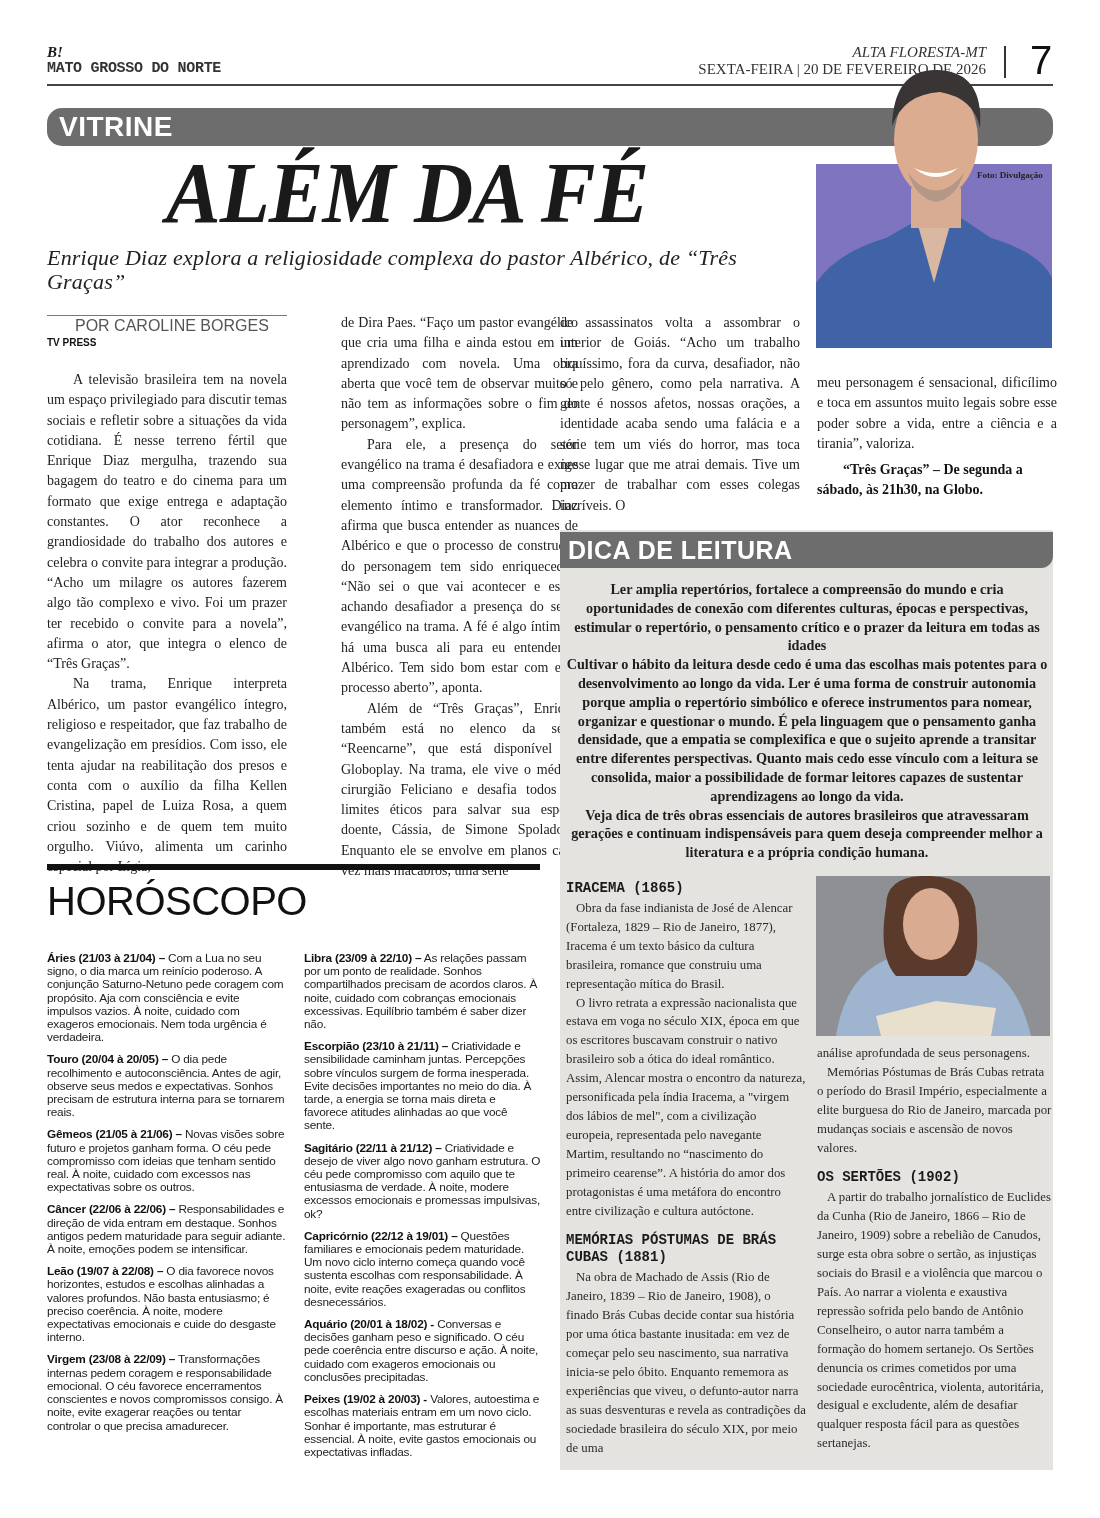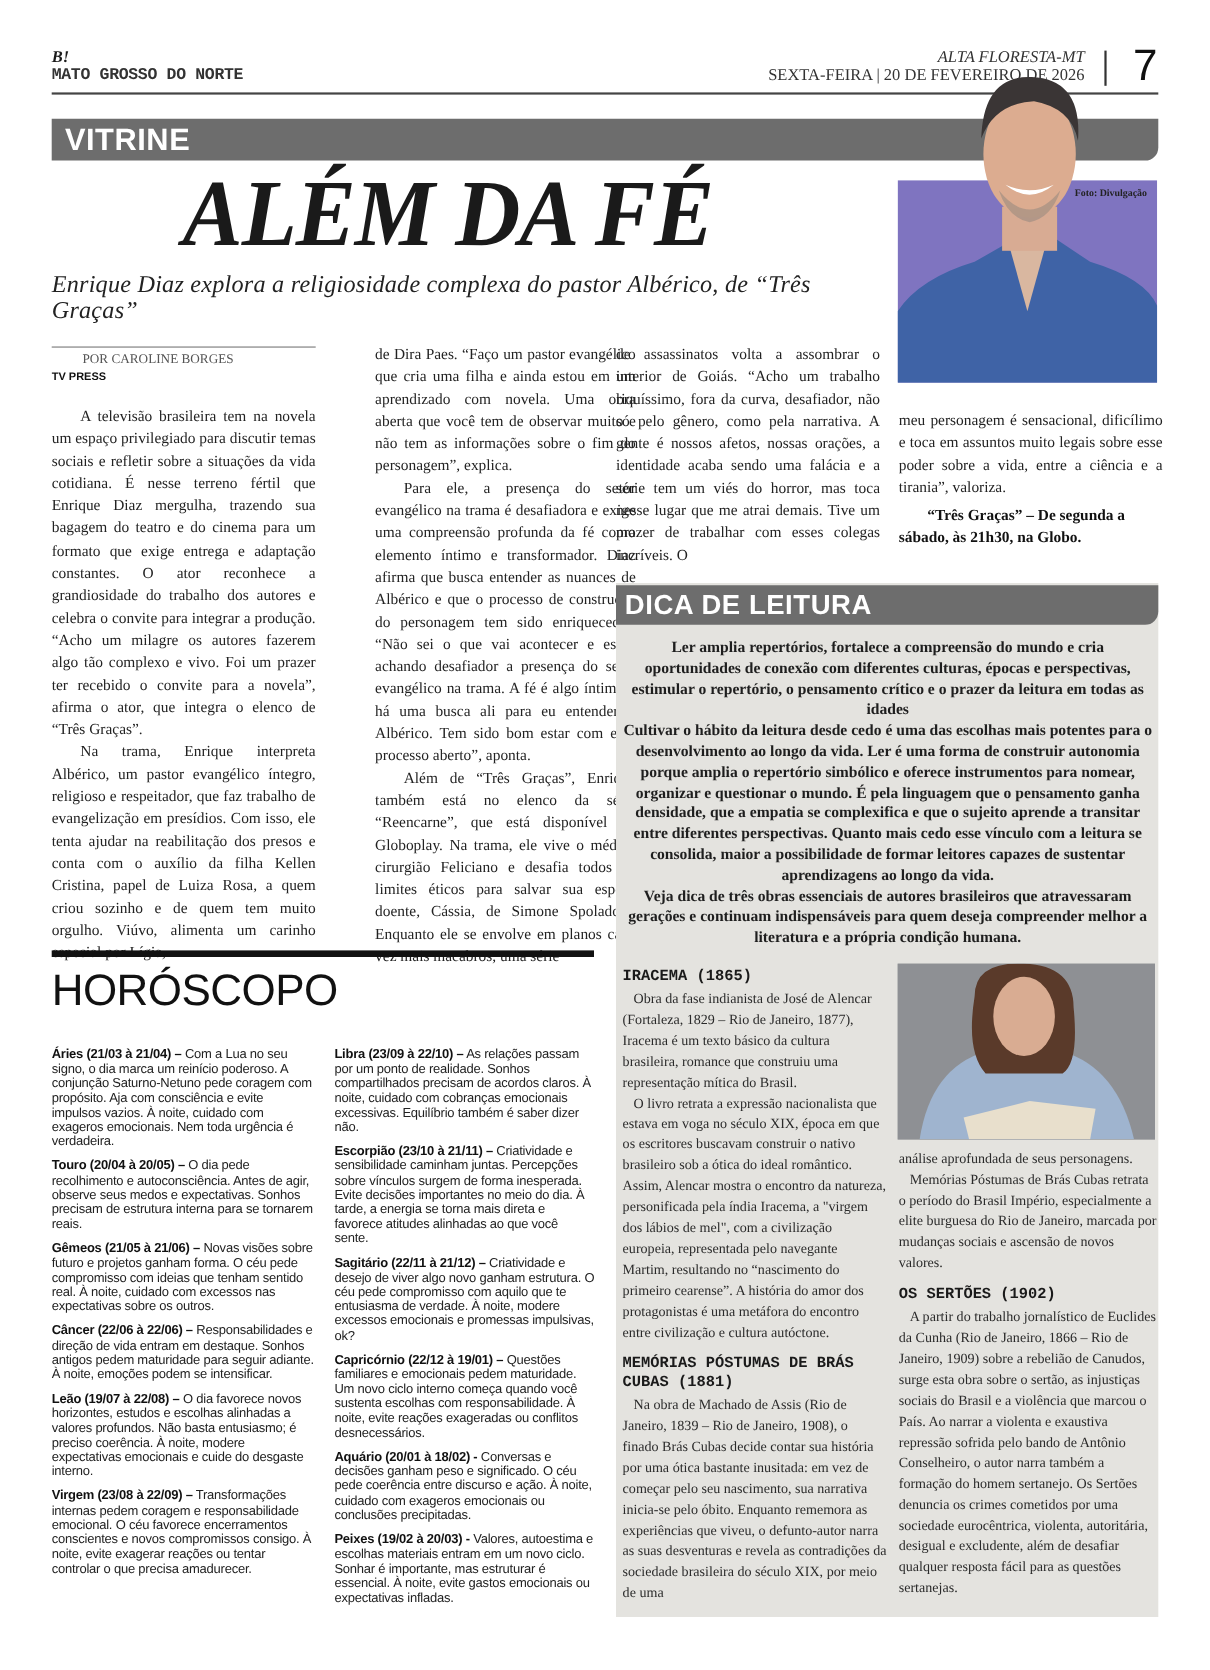--- a/index.html
+++ b/index.html
@@ -11,33 +11,33 @@
   .brand { font-family: "Liberation Serif", serif; font-style: italic; font-weight: bold; font-size: 15px; line-height: 16px; }
   .region { font-family: Liberation Mono, monospace; font-weight: bold; font-size: 15px; letter-spacing: -0.3px; color: #333; line-height: 18px; }
   .masthead-right { position: absolute; right: 114px; top: 44px; text-align: right; font-family: "Liberation Serif", serif; font-size: 15px; line-height: 17px; color: #333; }
   .masthead-right .city { font-style: italic; }
   .page-num-sep { position: absolute; left: 1004px; top: 46px; width: 2px; height: 32px; background: #333; }
   .page-num { position: absolute; left: 1030px; top: 38px; font-family: "Liberation Sans", sans-serif; font-size: 40px; line-height: 44px; font-weight: normal; color: #111; }
   .header-rule { position: absolute; left: 47px; top: 84px; width: 1006px; height: 2px; background: #444; }
 
   
   .section-band { position: absolute; background: #6d6d6d; border-radius: 0 0 12px 0; color: #fff; font-family: "Liberation Sans", sans-serif; font-weight: bold; }
-  .vitrine-band { left: 47px; top: 108px; width: 1006px; height: 38px; font-size: 28px; line-height: 38px; padding-left: 12px; letter-spacing: 0.5px; }
+  .vitrine-band { left: 47px; top: 108px; width: 1006px; height: 38px; font-size: 28px; line-height: 38px; padding-left: 12px; letter-spacing: 0.5px; border-radius: 15px; }
 
   .photo-credit { position: absolute; font-family: "Liberation Serif", serif; font-weight: bold; font-size: 9px; color: #222; margin-top: 16px; }
 
   
   .man-photo { position: absolute; left: 816px; top: 68px; width: 236px; height: 280px; }
 
   
   .headline { position: absolute; left: 166px; top: 150px; font-family: "Liberation Serif", serif; font-style: italic; font-weight: bold; font-size: 82px; line-height: 88px; letter-spacing: -1px; transform: scaleY(1.05); }
   .subhead { position: absolute; left: 47px; top: 246px; width: 720px; font-family: "Liberation Serif", serif; font-style: italic; font-size: 22px; line-height: 24px; color: #222; letter-spacing: 0.2px; }
 
   .byline-rule { position: absolute; left: 47px; top: 315px; width: 240px; height: 1px; background: #777; }
-  .byline { position: absolute; left: 47px; top: 320px; font-family: Liberation Serif, serif; font-size: 12px; color: #555; line-height: 12px; padding-left: 28px; }
+  .byline { position: absolute; left: 47px; top: 320px; font-family: Liberation Sans, sans-serif; font-size: 16px; color: #555; line-height: 12px; padding-left: 28px; }
   .agency { position: absolute; left: 47px; top: 337px; font-family: "Liberation Sans", sans-serif; font-weight: bold; font-size: 10px; color: #111; }
 
   .col { position: absolute; font-family: "Liberation Serif", serif; font-size: 14px; line-height: 20.3px; text-align: justify; color: #222; hyphens: auto; }
   .col p { text-indent: 26px; }
   .col p.noindent { text-indent: 0; }
   .col1 { left: 47px; top: 370px; width: 240px; }
   .col2 { left: 304px; top: 313px; width: 237px; margin-left: 37px; }
   .col3 { left: 560px; top: 313px; width: 240px; font-family: Liberation Serif, serif; }
   .col4 { left: 817px; top: 373px; width: 240px; }
   .tagline { position: absolute; left: 817px; top: 460px; width: 240px; font-family: "Liberation Serif", serif; font-weight: bold; font-size: 14px; line-height: 20px; text-indent: 26px; color: #111; }

